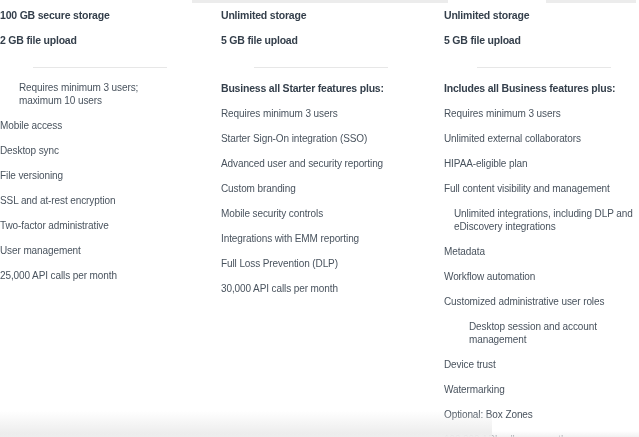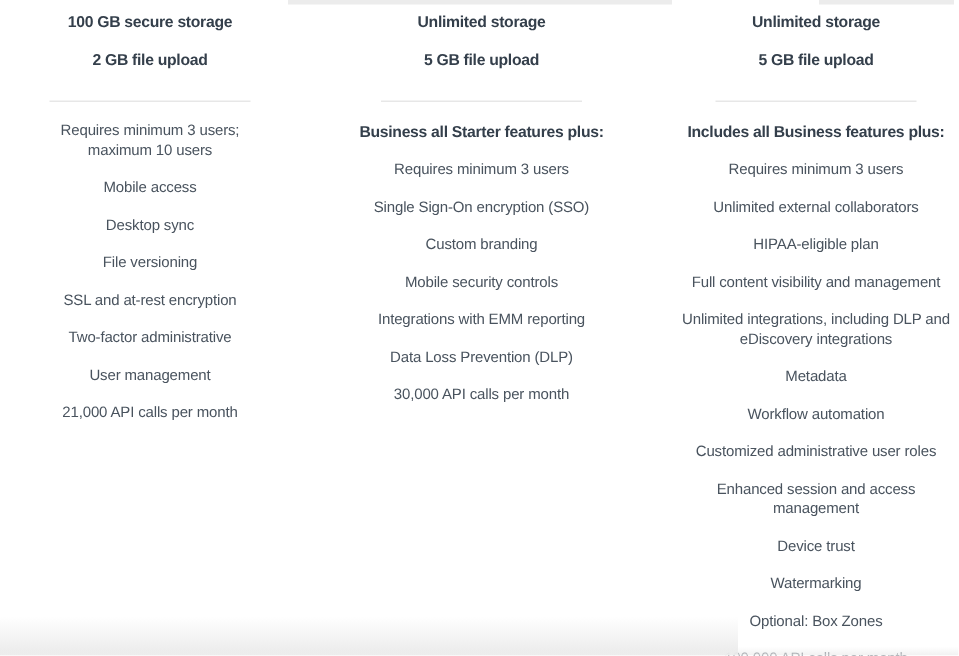--- a/index.html
+++ b/index.html
@@ -11,21 +11,20 @@
     font-family: "Liberation Sans", sans-serif;
   }
   .col {
     position: absolute;
     top: 0;
     width: 200px;
     padding-top: 8px;
     display: flex;
     flex-direction: column;
     align-items: center;
-    text-align: center;
   }
   .col-starter { left: 0px; }
   .col-business { left: 221px; }
   .col-plus { left: 444px; }
 
   .tf { 
     font-size: 10.5px;
     font-weight: 700;
     line-height: 14px;
     letter-spacing: -0.2px;
@@ -98,51 +97,52 @@
   <p class="tf">100 GB secure storage</p>
   <p class="tf">2 GB file upload</p>
   <hr class="sep">
   <p class="feat maxw-162">Requires minimum 3 users; maximum 10 users</p>
   <p class="feat">Mobile access</p>
   <p class="feat">Desktop sync</p>
   <p class="feat">File versioning</p>
   <p class="feat">SSL and at-rest encryption</p>
   <p class="feat">Two-factor administrative</p>
   <p class="feat">User management</p>
-  <p class="feat">21,000 API calls per month</p>
+  <p class="feat">25,000 API calls per month</p>
 </div>
 
 <div class="col col-business">
   <p class="tf">Unlimited storage</p>
   <p class="tf">5 GB file upload</p>
   <hr class="sep">
   <p class="heading">Business all Starter features plus:</p>
   <p class="feat">Requires minimum 3 users</p>
-  <p class="feat">Single Sign-On encryption (SSO)</p>
+  <p class="feat">Starter Sign-On integration (SSO)</p>
+  <p class="feat">Advanced user and security reporting</p>
   <p class="feat">Custom branding</p>
   <p class="feat">Mobile security controls</p>
   <p class="feat">Integrations with EMM reporting</p>
-  <p class="feat">Data Loss Prevention (DLP)</p>
+  <p class="feat">Full Loss Prevention (DLP)</p>
   <p class="feat">30,000 API calls per month</p>
 </div>
 
 <div class="col col-plus">
   <p class="tf">Unlimited storage</p>
   <p class="tf">5 GB file upload</p>
   <hr class="sep">
   <p class="heading">Includes all Business features plus:</p>
   <p class="feat">Requires minimum 3 users</p>
   <p class="feat">Unlimited external collaborators</p>
   <p class="feat">HIPAA-eligible plan</p>
   <p class="feat">Full content visibility and management</p>
   <p class="feat maxw-180">Unlimited integrations, including DLP and eDiscovery integrations</p>
   <p class="feat">Metadata</p>
   <p class="feat">Workflow automation</p>
   <p class="feat">Customized administrative user roles</p>
-  <p class="feat maxw-150">Enhanced session and access management</p>
+  <p class="feat maxw-150">Desktop session and account management</p>
   <p class="feat">Device trust</p>
   <p class="feat">Watermarking</p>
   <p class="feat">Optional: Box Zones</p>
   <p class="feat">100,000 API calls per month</p>
 </div>
 
 <div class="bottom-fade-left"></div>
 <div class="bottom-fade-full"></div>
 
 </body></html>

